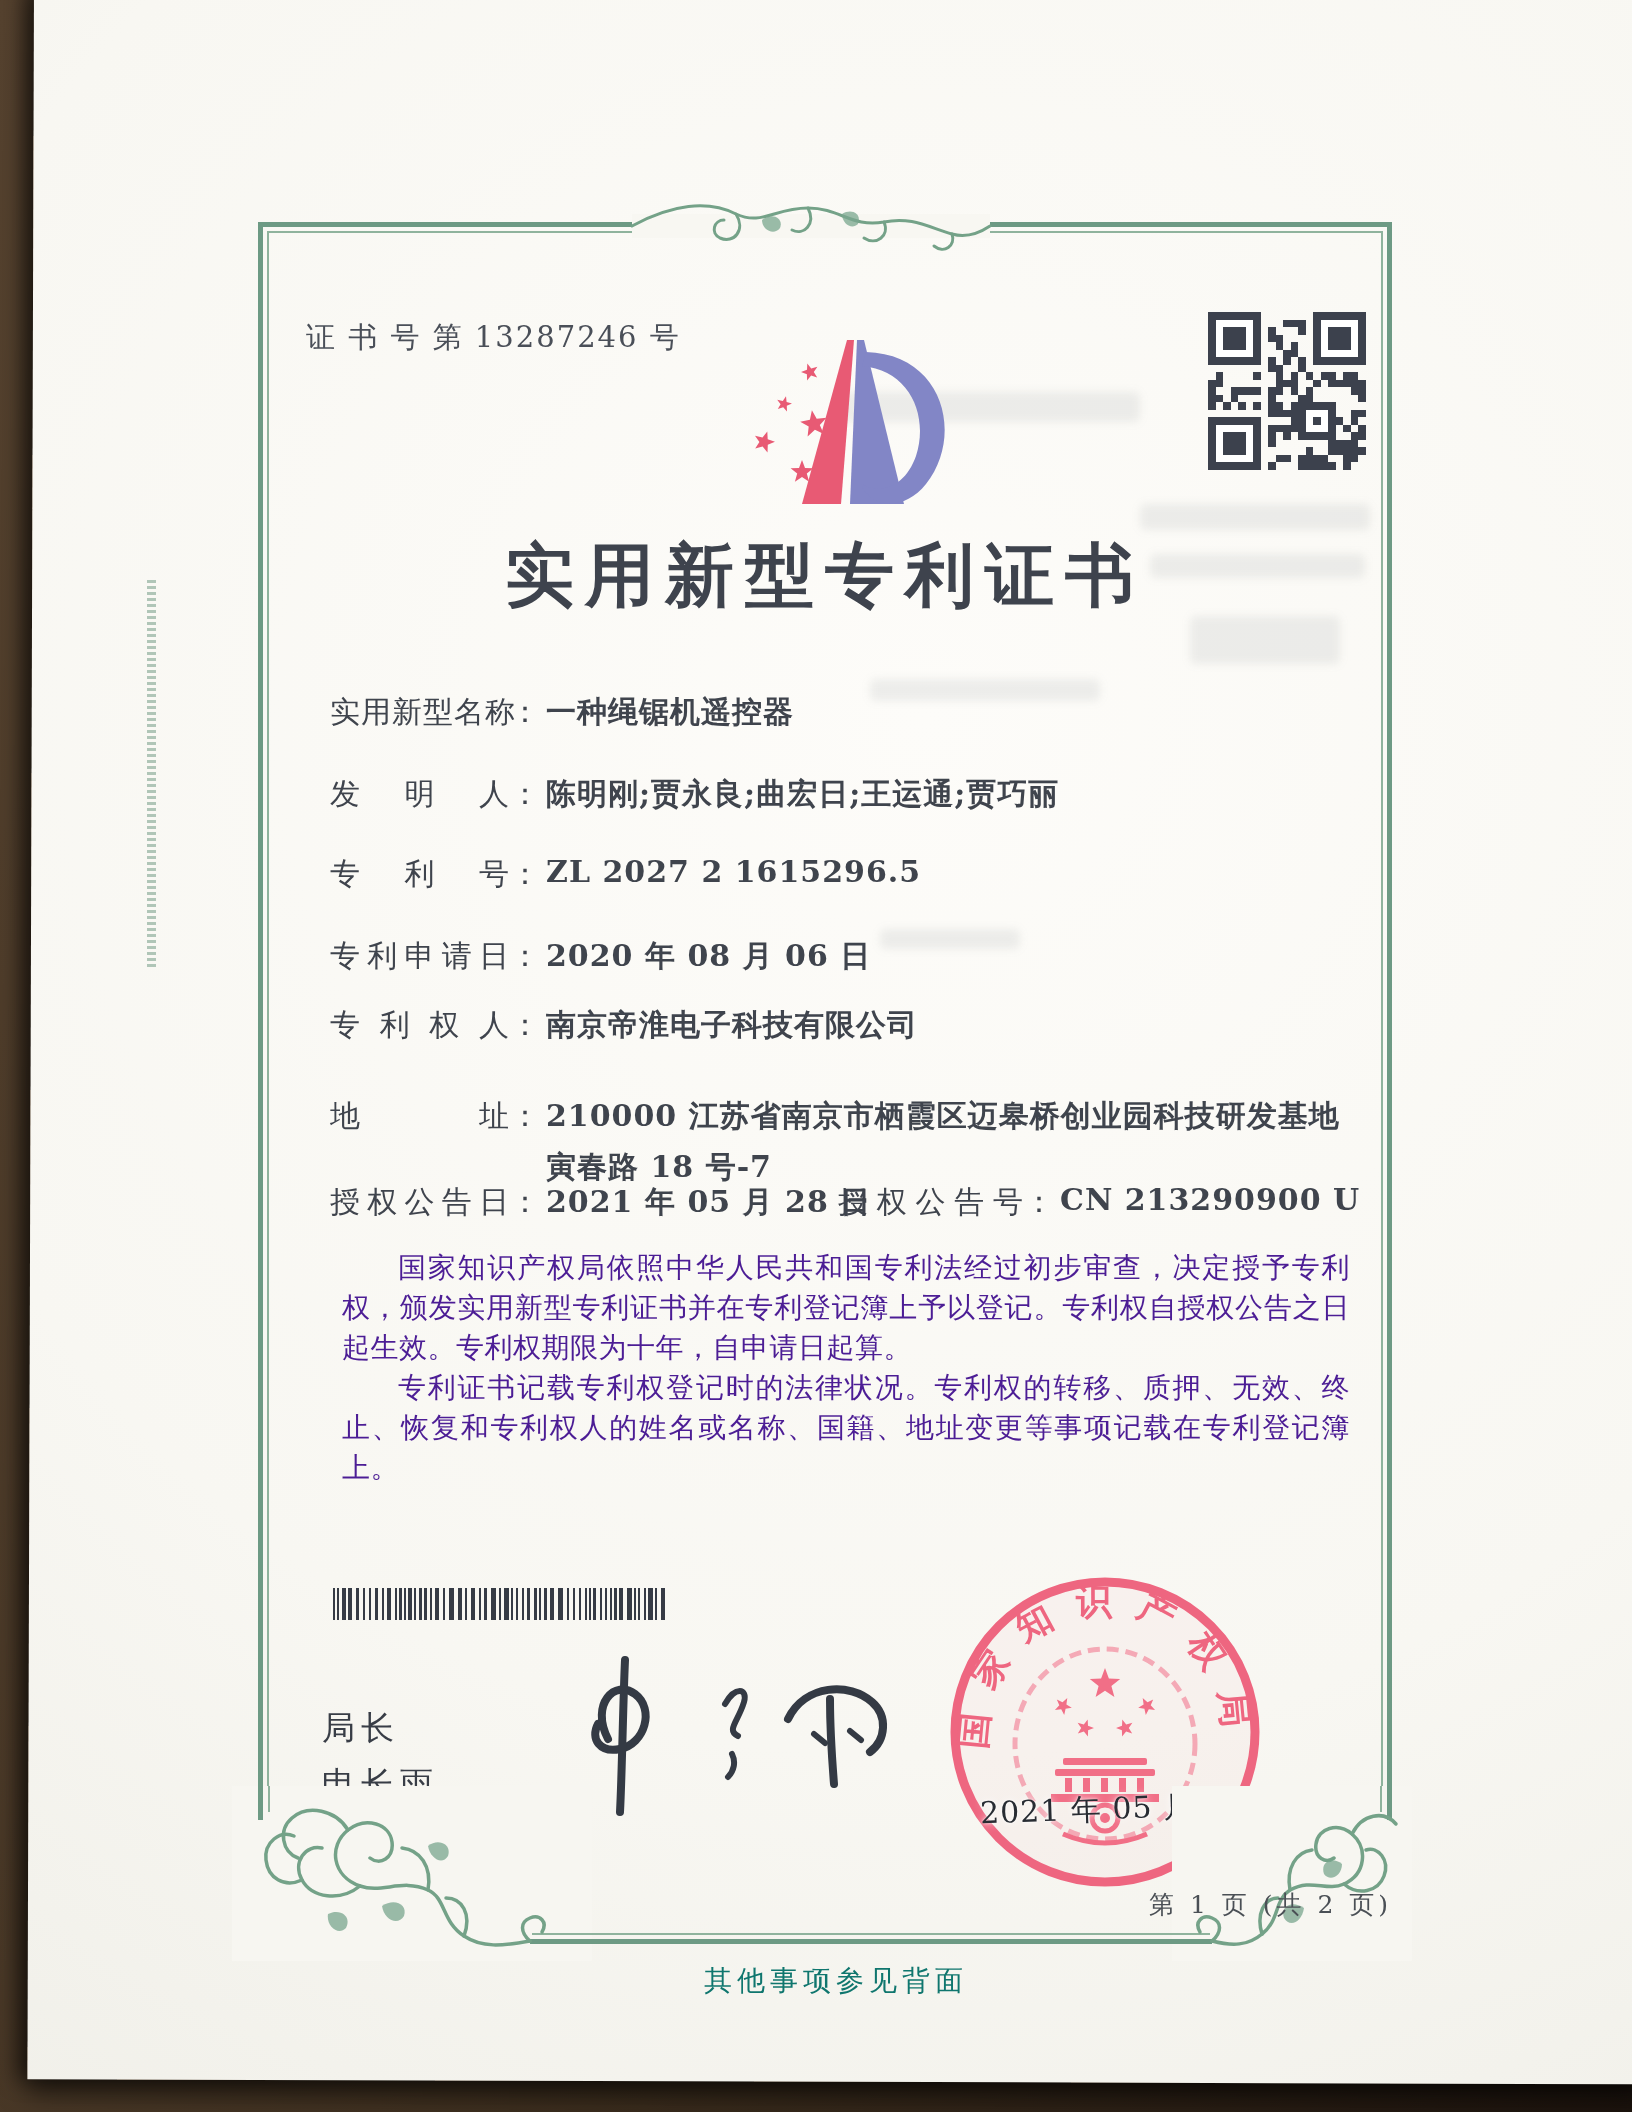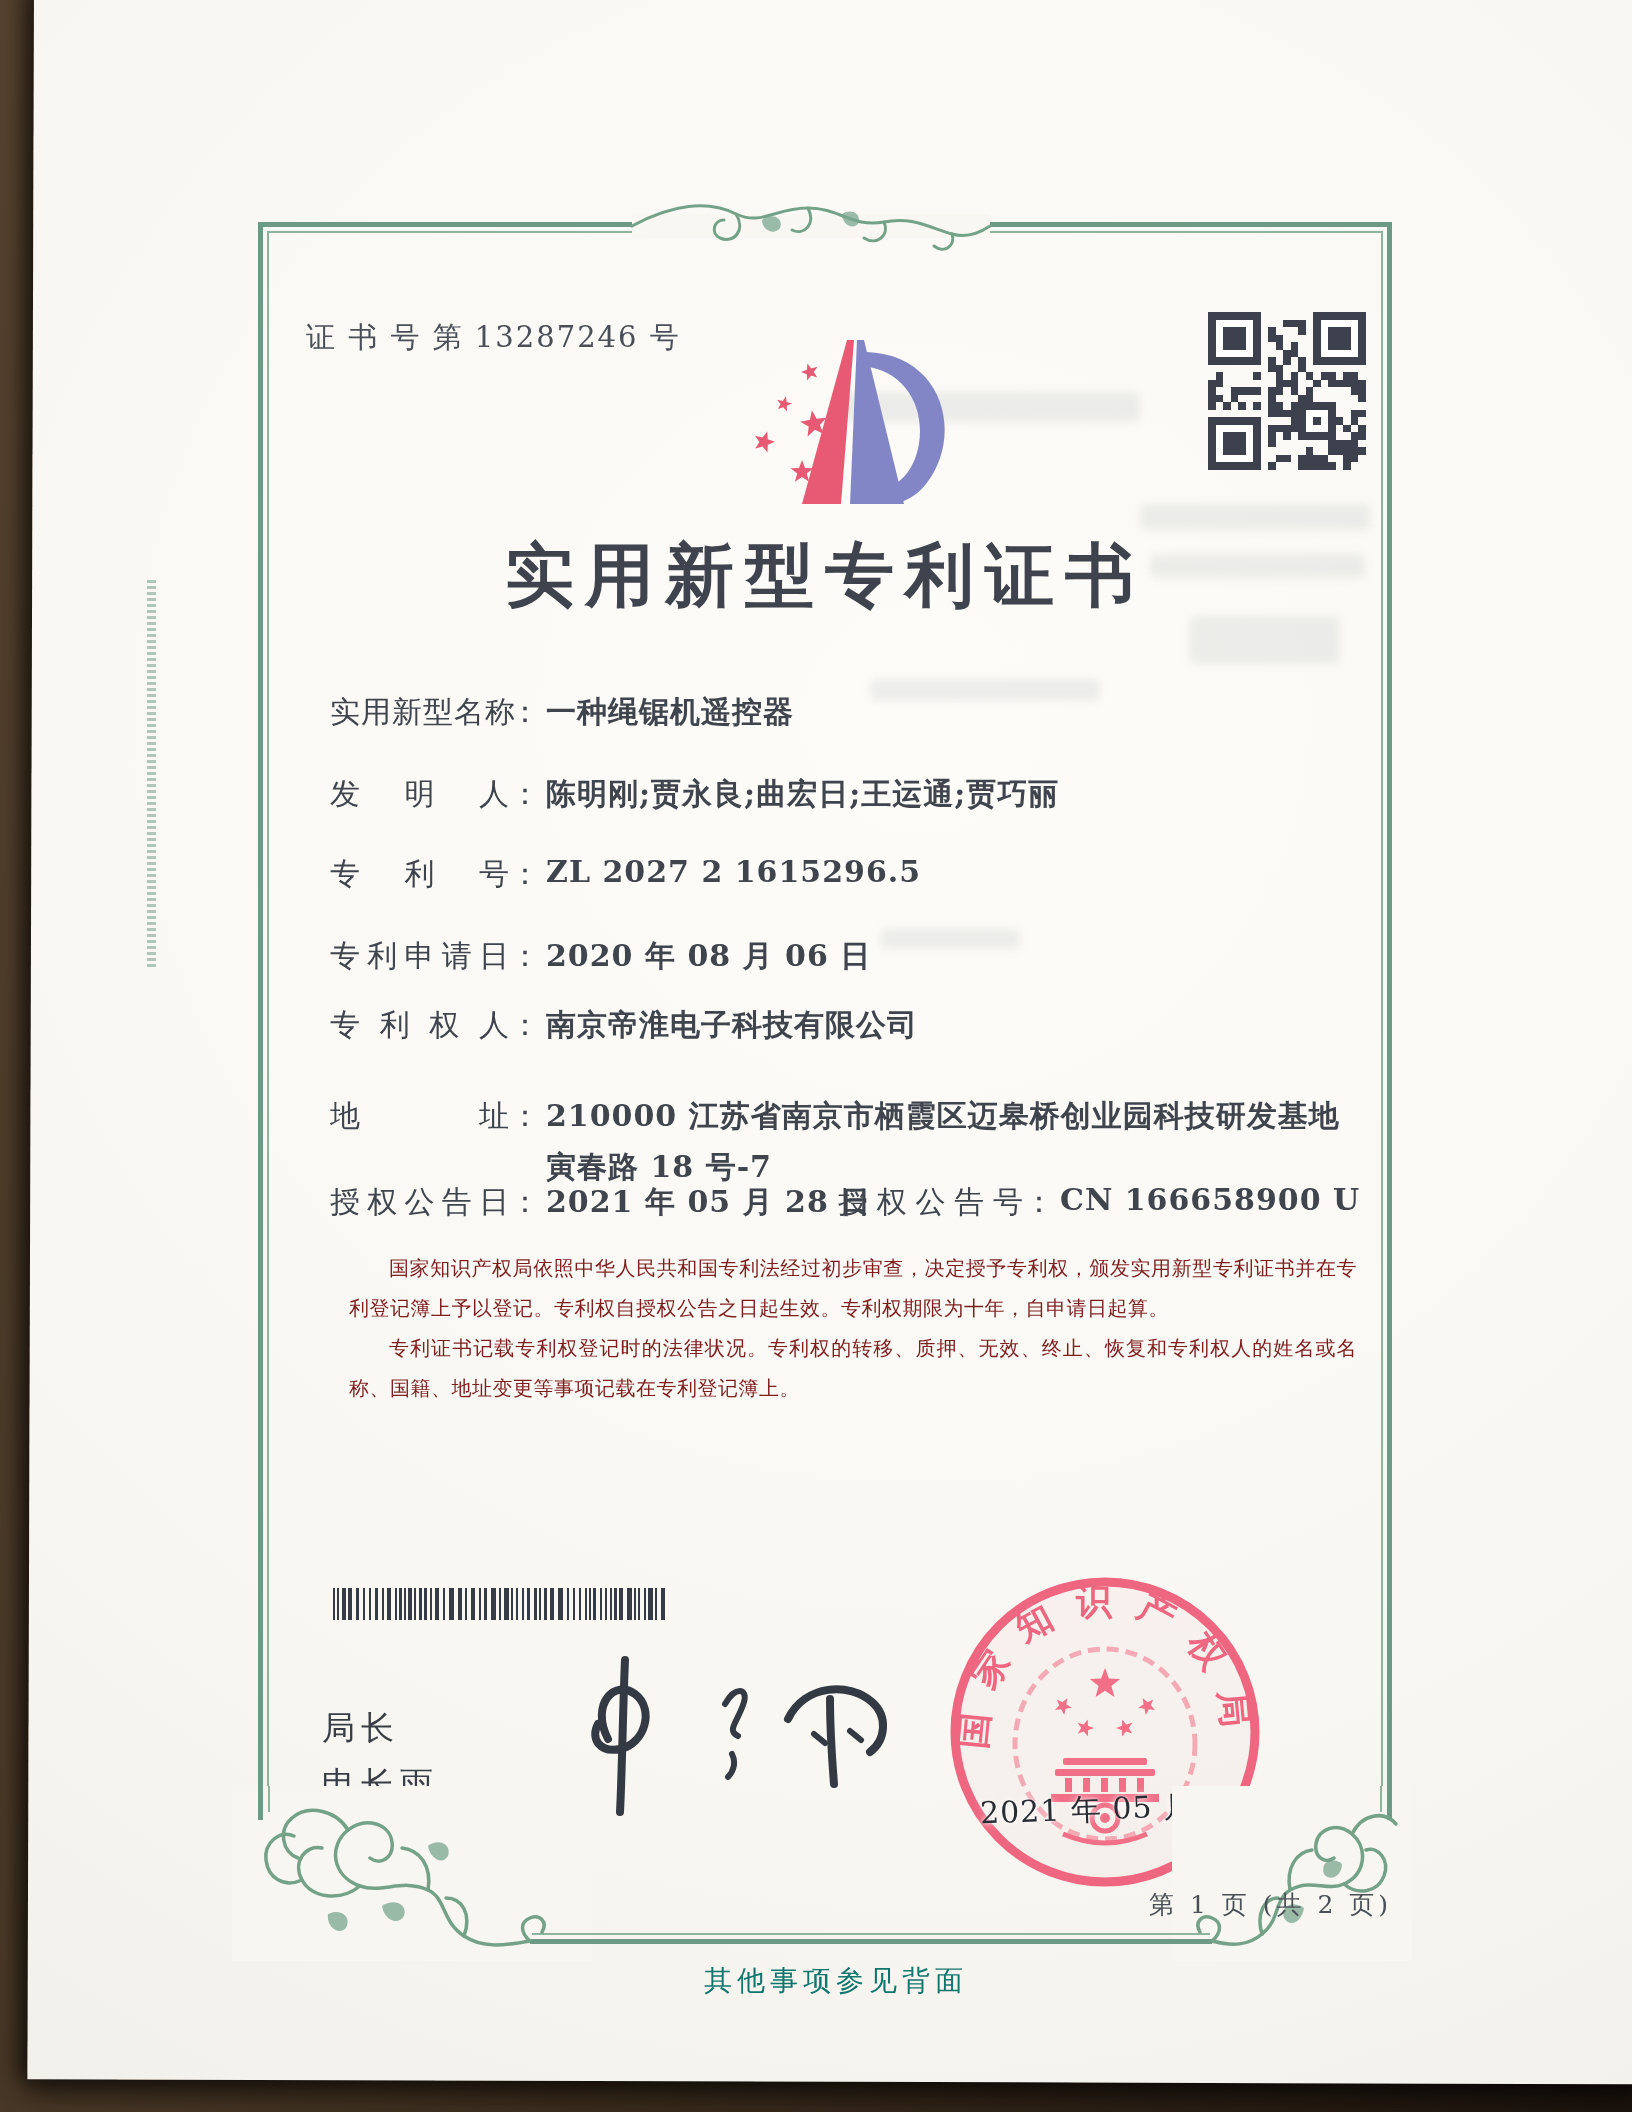--- a/index.html
+++ b/index.html
@@ -21,21 +21,21 @@
   .certno{left:306px;top:294px;font-size:29px;letter-spacing:2px;color:#4a4f58;white-space:nowrap;}
   .title{left:400px;top:506px;width:850px;text-align:center;font-size:69px;font-weight:700;
          letter-spacing:11px;color:#3e434d;white-space:nowrap;}
   .row{position:absolute;left:330px;font-size:30px;color:#3f444d;letter-spacing:1px;white-space:nowrap;}
   .lbl{display:inline-block;width:180px;text-align:justify;text-align-last:justify;text-justify:inter-character;vertical-align:top;}
   .colon{display:inline-block;width:36px;vertical-align:top;}
   .val{display:inline-block;vertical-align:top;font-weight:bold;}
   .val2{display:block;margin-top:10px;}
   .grant{position:absolute;left:508px;top:0;white-space:nowrap;}
   .grant .lbl{width:186px;}
-  .paras{left:349px;top:1224px;width:1008px;font-size:20px;line-height:40px;color:#7f1d1d;
+  .paras{left:342px;top:1224px;width:1008px;font-size:28px;line-height:40px;color:#4c1d95;
          text-align:justify;letter-spacing:.5px;}
   .paras p{margin:0;text-indent:2em;}
   .director{left:322px;font-size:33px;color:#383d46;letter-spacing:6px;white-space:nowrap;}
   .sealdate{left:980px;top:1764px;font-size:30px;color:#282c33;letter-spacing:1px;white-space:nowrap;
             transform:rotate(-2deg);
             text-shadow:0 0 8px rgba(255,255,255,.95),0 0 3px rgba(255,255,255,.9);}
   .pageinfo{left:258px;top:1864px;width:1134px;text-align:right;font-size:25px;color:#4a4f55;letter-spacing:4px;}
   .backnote{left:269px;top:1938px;width:1134px;text-align:center;font-size:28px;color:#0f766e;letter-spacing:5px;}
   
   .microtext{left:147px;top:556px;width:9px;height:390px;
@@ -227,21 +227,21 @@
     </div>
     <div class="row" style="top:981px">
       <span class="lbl">专利权人</span><span class="colon">：</span><span class="val">南京帝淮电子科技有限公司</span>
     </div>
     <div class="row" style="top:1072px">
       <span class="lbl">地址</span><span class="colon">：</span><span class="val"><span>210000 江苏省南京市栖霞区迈皋桥创业园科技研发基地</span><span class="val2">寅春路 18 号-7</span></span>
     </div>
     <div class="row" style="top:1158px">
       <span class="lbl">授权公告日</span><span class="colon">：</span><span class="val">2021 年 05 月 28 日</span>
       <span class="grant">
-        <span class="lbl">授权公告号</span><span class="colon">：</span><span class="val">CN 166658900 U</span>
+        <span class="lbl">授权公告号</span><span class="colon">：</span><span class="val">CN 213290900 U</span>
       </span>
     </div>
 
     <div class="abs paras">
       <p>国家知识产权局依照中华人民共和国专利法经过初步审查，决定授予专利权，颁发实用新型专利证书并在专利登记簿上予以登记。专利权自授权公告之日起生效。专利权期限为十年，自申请日起算。</p>
       <p>专利证书记载专利权登记时的法律状况。专利权的转移、质押、无效、终止、恢复和专利权人的姓名或名称、国籍、地址变更等事项记载在专利登记簿上。</p>
     </div>
 
     <svg id="barcode" class="abs" style="left:333px;top:1564px" width="336" height="34" viewBox="0 0 336 34" preserveAspectRatio="none">
         <rect x="0" y="0" width="2" height="32" fill="#363b45"></rect>

